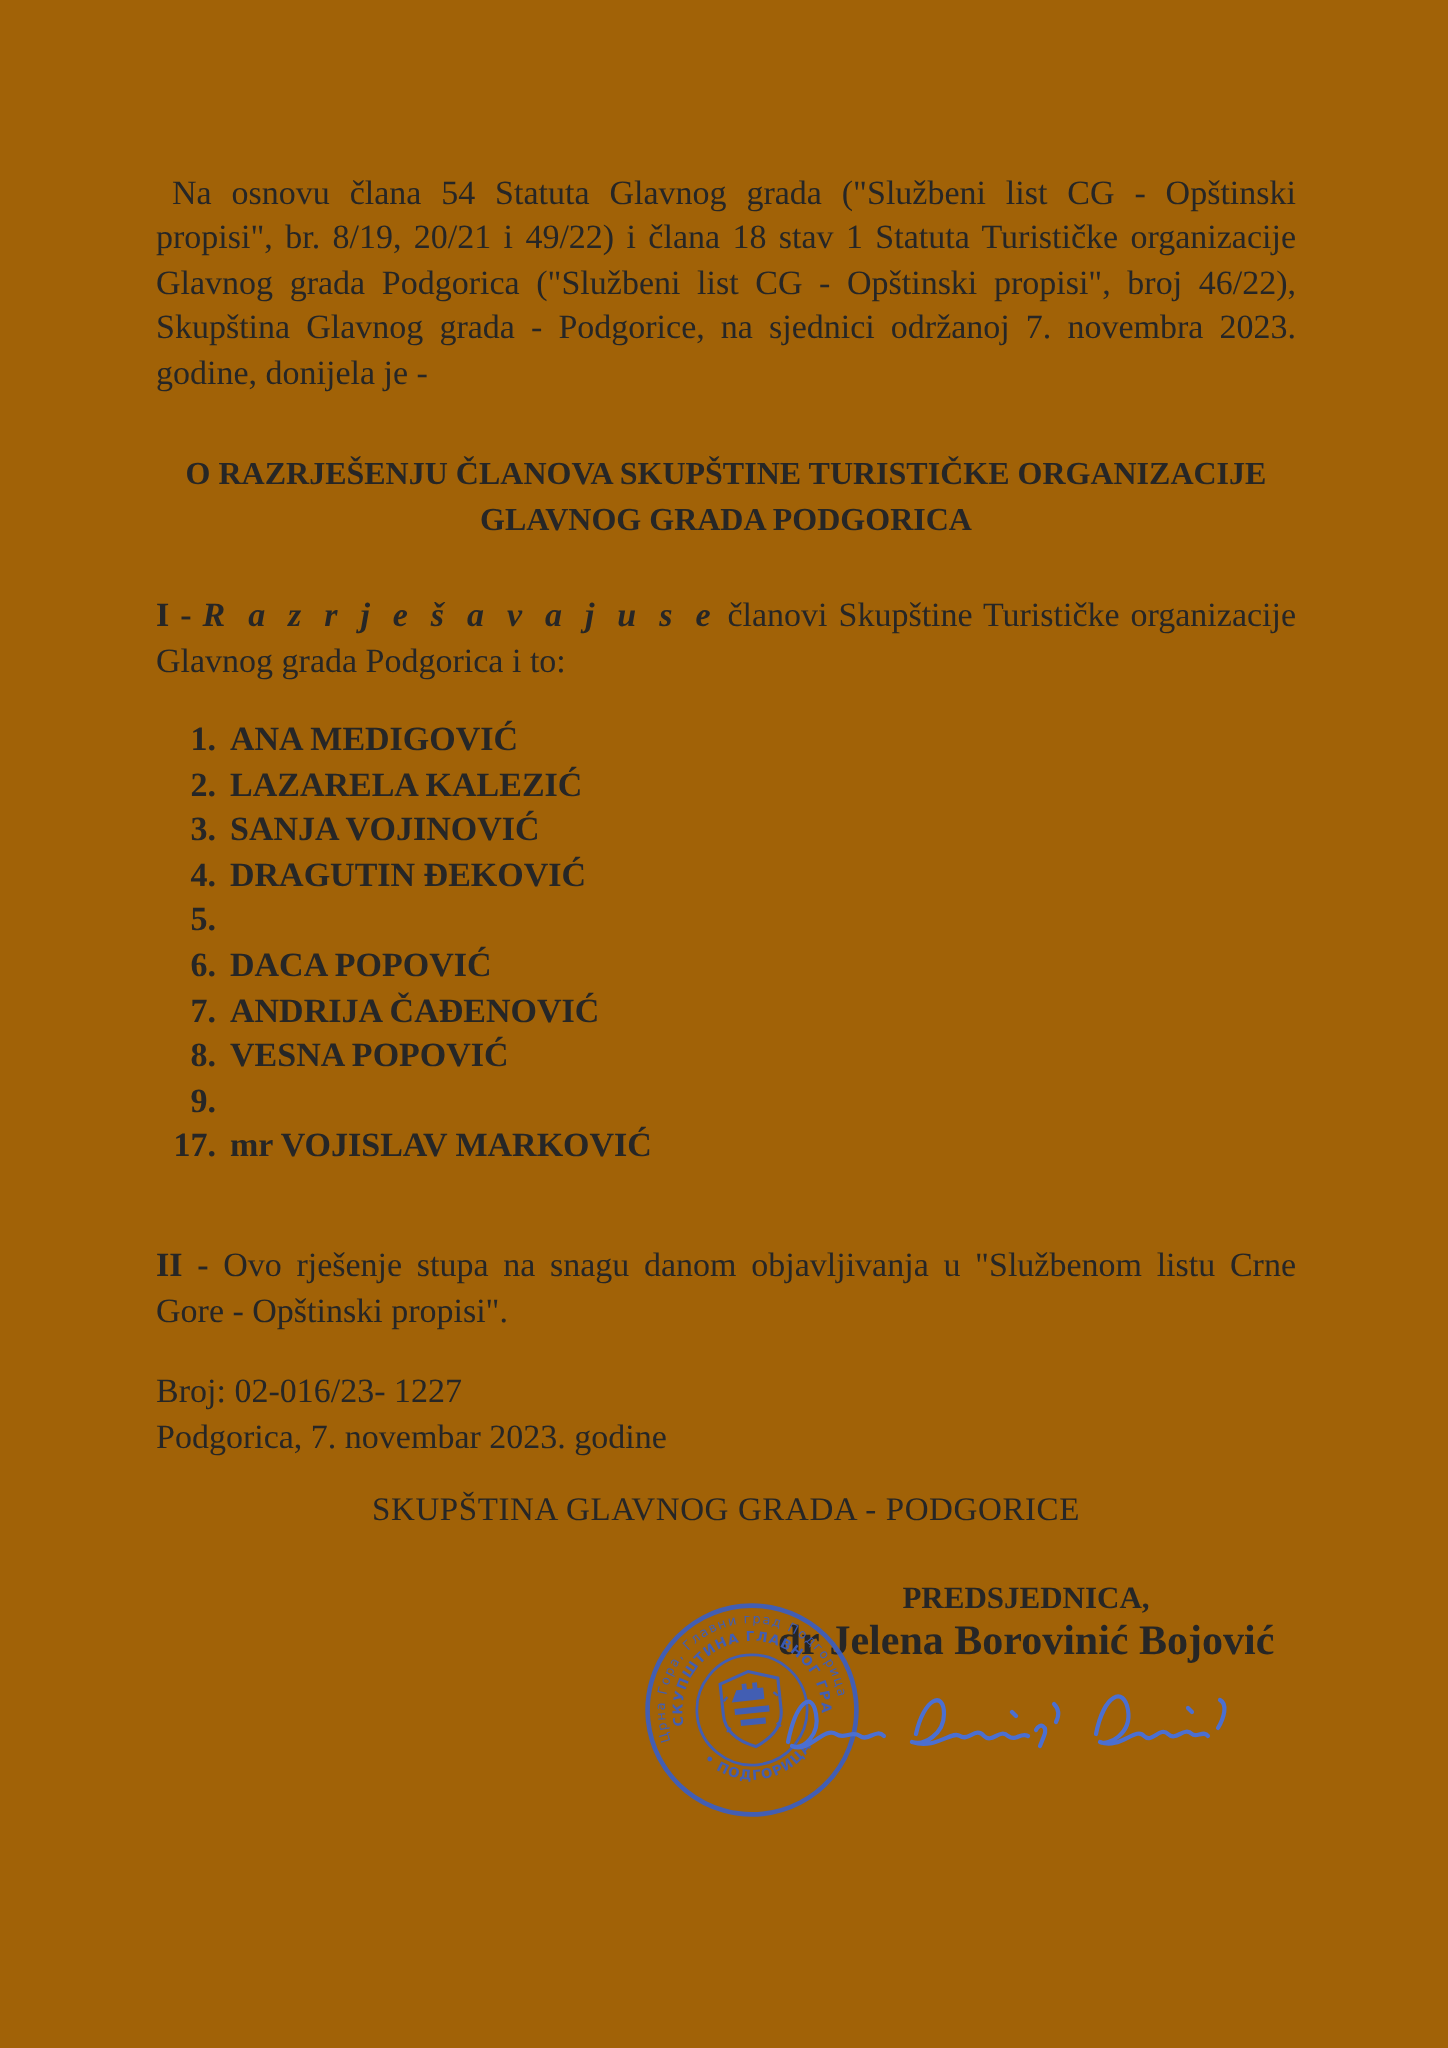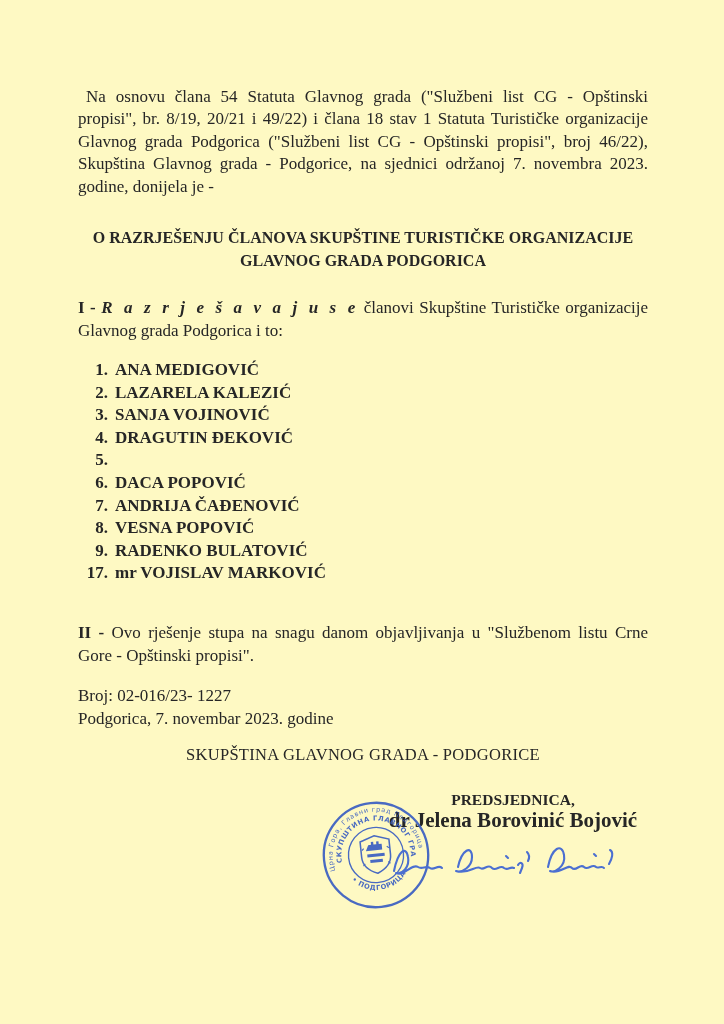--- a/index.html
+++ b/index.html
@@ -1,20 +1,20 @@
 <!DOCTYPE html>
 <html><head>
 <meta charset="utf-8">
 <style>
   html,body{margin:0;padding:0;background:#e8e8e8;}
   .page{
     position:relative;
     width:724px;height:1024px;
     margin:0 auto;
-    background:#fef9c3;
+    background:#a16207;
     font-family:"Liberation Serif", serif;
     color:#262626;
     box-sizing:border-box;
     padding:86px 76px 0 78px;
     overflow:hidden;
   }
   .para{
     font-size:17px;
     line-height:22.4px;
     text-align:justify;
@@ -150,21 +150,20 @@
     <div class="member-row">
         <span class="num">7.</span>
         <span class="nm">ANDRIJA ČAĐENOVIĆ</span>
       </div>
     <div class="member-row">
         <span class="num">8.</span>
         <span class="nm">VESNA POPOVIĆ</span>
       </div>
     <div class="member-row">
         <span class="num">9.</span>
-        <span class="nm">RADENKO BULATOVIĆ</span>
       </div>
     <div class="member-row">
         <span class="num">17.</span>
         <span class="nm">mr VOJISLAV MARKOVIĆ</span>
       </div>
   </div>
 
   <p class="sec sec2"><span class="lbl">II -</span>&nbsp;<span>Ovo rješenje stupa na snagu danom objavljivanja u "Službenom listu Crne Gore - Opštinski propisi".</span></p>
 
   <div class="ref">

